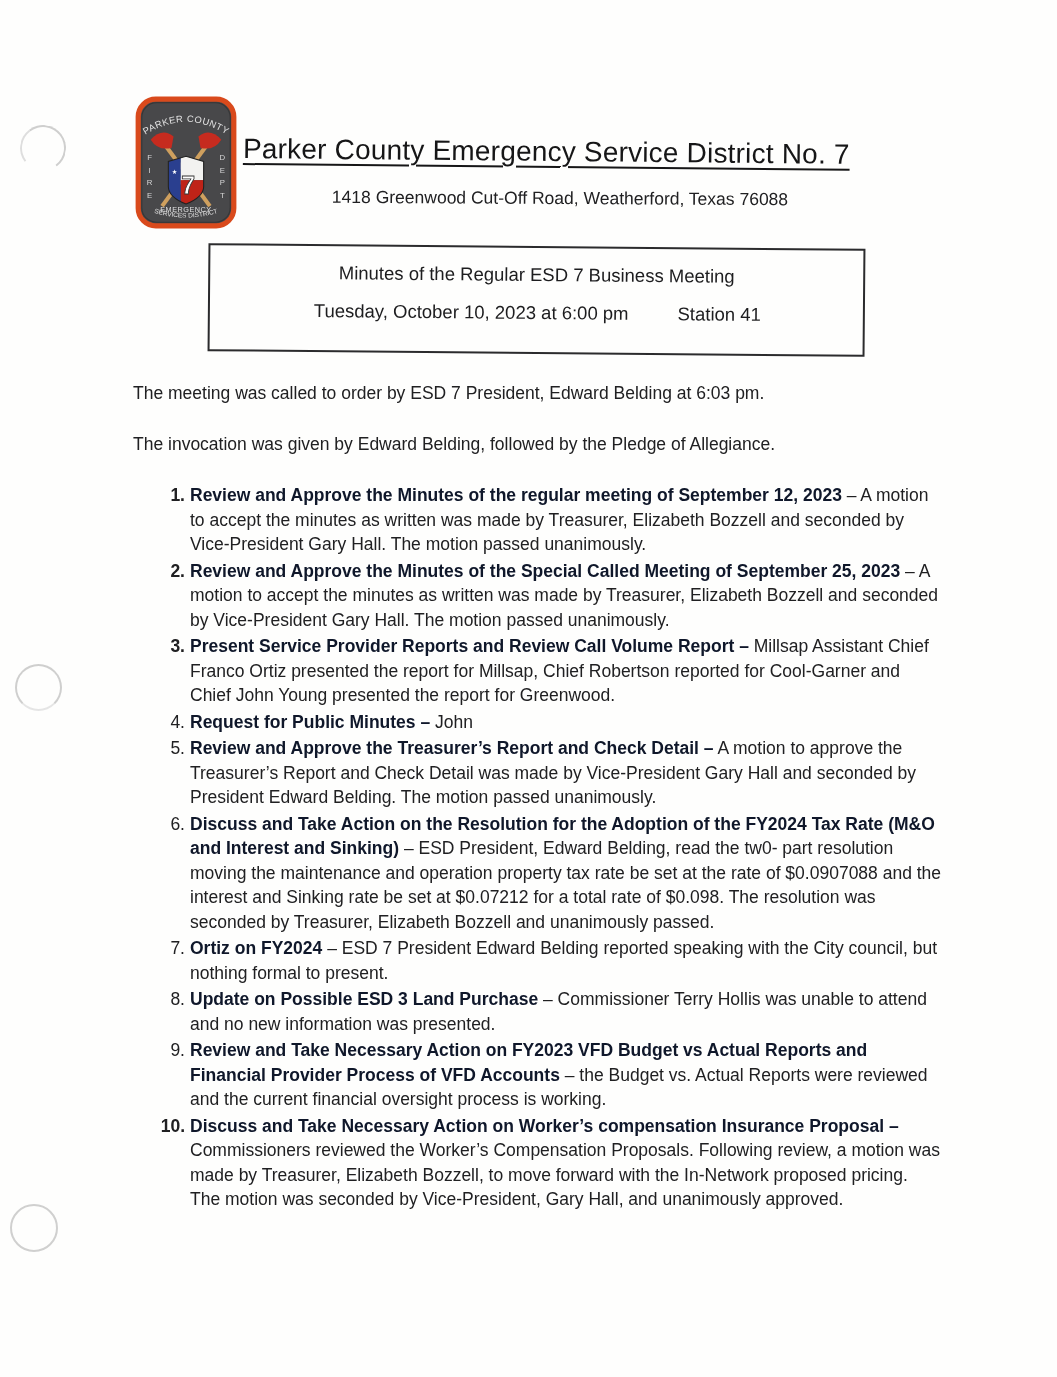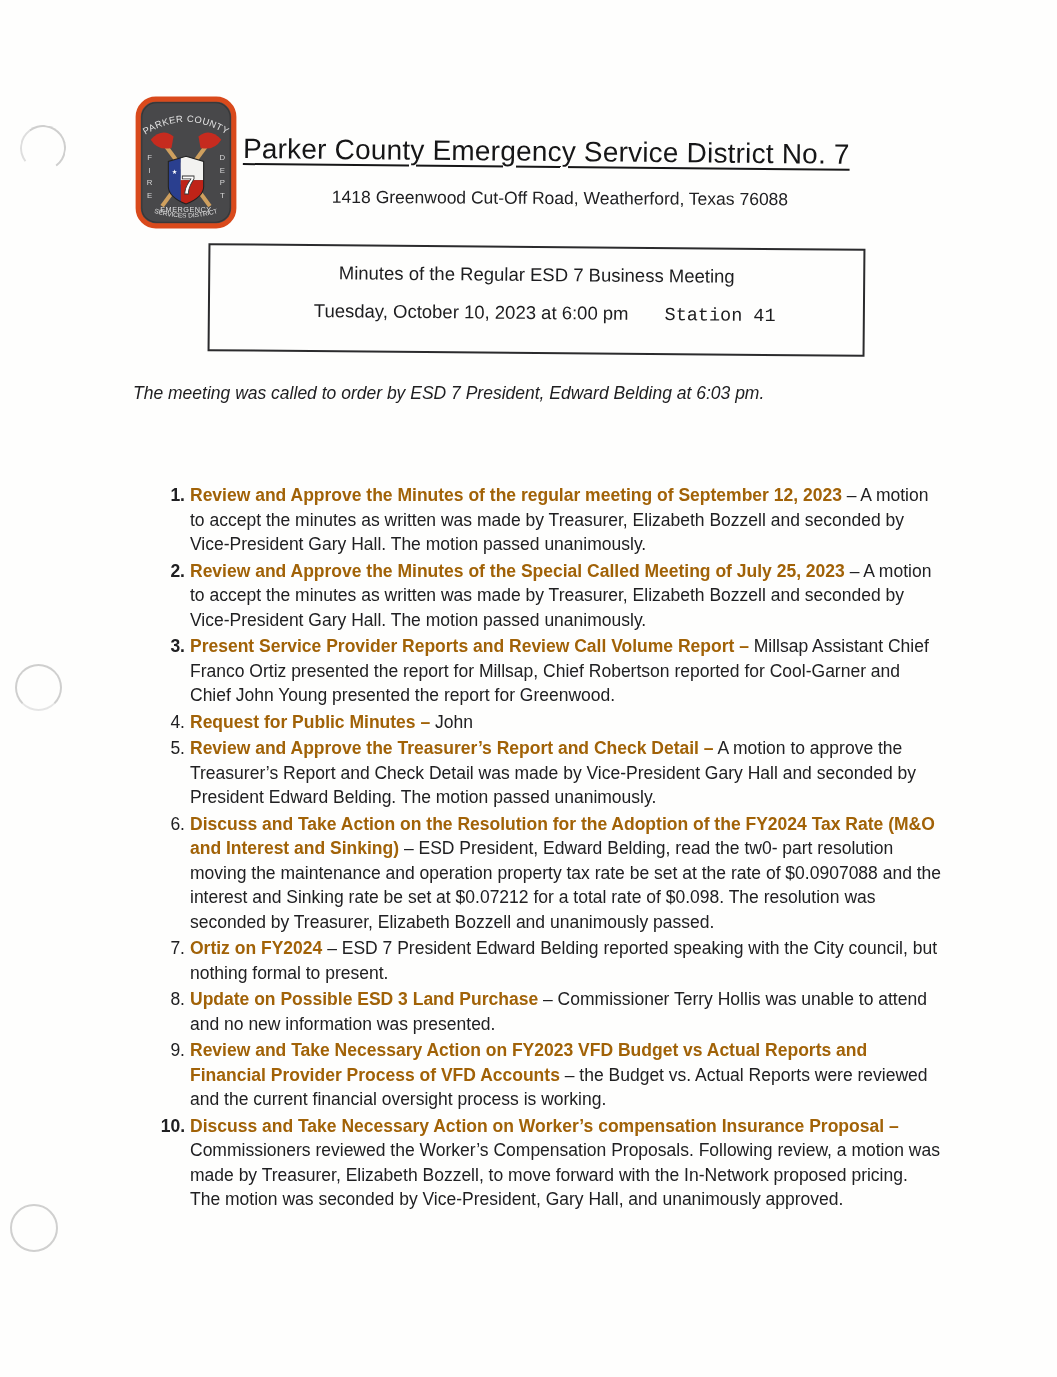--- a/index.html
+++ b/index.html
@@ -71,24 +71,24 @@
     color: #1d1d1f;
   }
   .meeting-box .line2 {
     margin-top: 16px;
     padding-left: 104px;
     display: flex;
     align-items: baseline;
     font-size: 18.5px;
     color: #1d1d1f;
   }
-  .meeting-box .line2 .loc { margin-left: 36px; font-family: Liberation Mono, monospace; }
-
-  
-  .intro { position: absolute; left: 133px; top: 381px; width: 815px; font-style: italic; }
+  .meeting-box .line2 .loc { margin-left: 49px; }
+
+  
+  .intro { position: absolute; left: 133px; top: 381px; width: 815px; }
   .intro p {
     margin: 0 0 27px 0;
     font-size: 17.5px;
     line-height: 24px;
     color: #202022;
   }
 
   .agenda {
     position: absolute;
     left: 152px; top: 483px;
@@ -106,21 +106,21 @@
   }
   .agenda li .num {
     position: absolute;
     left: 0; top: 0;
     width: 33px;
     text-align: right;
   }
   
   .agenda li:nth-child(-n+3) .num,
   .agenda li:nth-child(10) .num { font-weight: 700; }
-  .agenda li .head { font-weight: 700; color: #a16207; }
+  .agenda li .head { font-weight: 700; color: #0f172a; }
 </style>
 </head>
 <body>
 
 <div class="page">
 
   <div class="hole h-top"></div>
   <div class="hole h-mid"></div>
   <div class="hole h-bottom"></div>
 
@@ -182,28 +182,29 @@
   <div class="meeting-box">
     <div class="line1">Minutes of the Regular ESD 7 Business Meeting</div>
     <div class="line2">
       <span>Tuesday, October 10, 2023 at 6:00 pm</span>
       <span class="loc">Station 41</span>
     </div>
   </div>
 
   <div class="intro">
     <p>The meeting was called to order by ESD 7 President, Edward Belding at 6:03 pm.</p>
+    <p>The invocation was given by Edward Belding, followed by the Pledge of Allegiance.</p>
   </div>
 
   <ol class="agenda">
     <li>
       <span class="num">1.</span><span class="head">Review and Approve the Minutes of the regular meeting of September 12, 2023</span><span class="rest"> – A motion to accept the minutes as written was made by Treasurer, Elizabeth Bozzell and seconded by Vice-President Gary Hall.  The motion passed unanimously.</span>
     </li>
     <li>
-      <span class="num">2.</span><span class="head">Review and Approve the Minutes of the Special Called Meeting of July 25, 2023</span><span class="rest"> – A motion to accept the minutes as written was made by Treasurer, Elizabeth Bozzell and seconded by Vice-President Gary Hall.  The motion passed unanimously.</span>
+      <span class="num">2.</span><span class="head">Review and Approve the Minutes of the Special Called Meeting of September 25, 2023</span><span class="rest"> – A motion to accept the minutes as written was made by Treasurer, Elizabeth Bozzell and seconded by Vice-President Gary Hall.  The motion passed unanimously.</span>
     </li>
     <li>
       <span class="num">3.</span><span class="head">Present Service Provider Reports and Review Call Volume Report –</span><span class="rest"> Millsap Assistant Chief Franco Ortiz presented the report for Millsap, Chief Robertson reported for Cool-Garner and Chief John Young presented the report for Greenwood.</span>
     </li>
     <li>
       <span class="num">4.</span><span class="head">Request for Public Minutes –</span><span class="rest"> John</span>
     </li>
     <li>
       <span class="num">5.</span><span class="head">Review and Approve the Treasurer’s Report and Check Detail –</span><span class="rest"> A motion to approve the Treasurer’s Report and Check Detail was made by Vice-President Gary Hall and seconded by President Edward Belding.  The motion passed unanimously.</span>
     </li>

